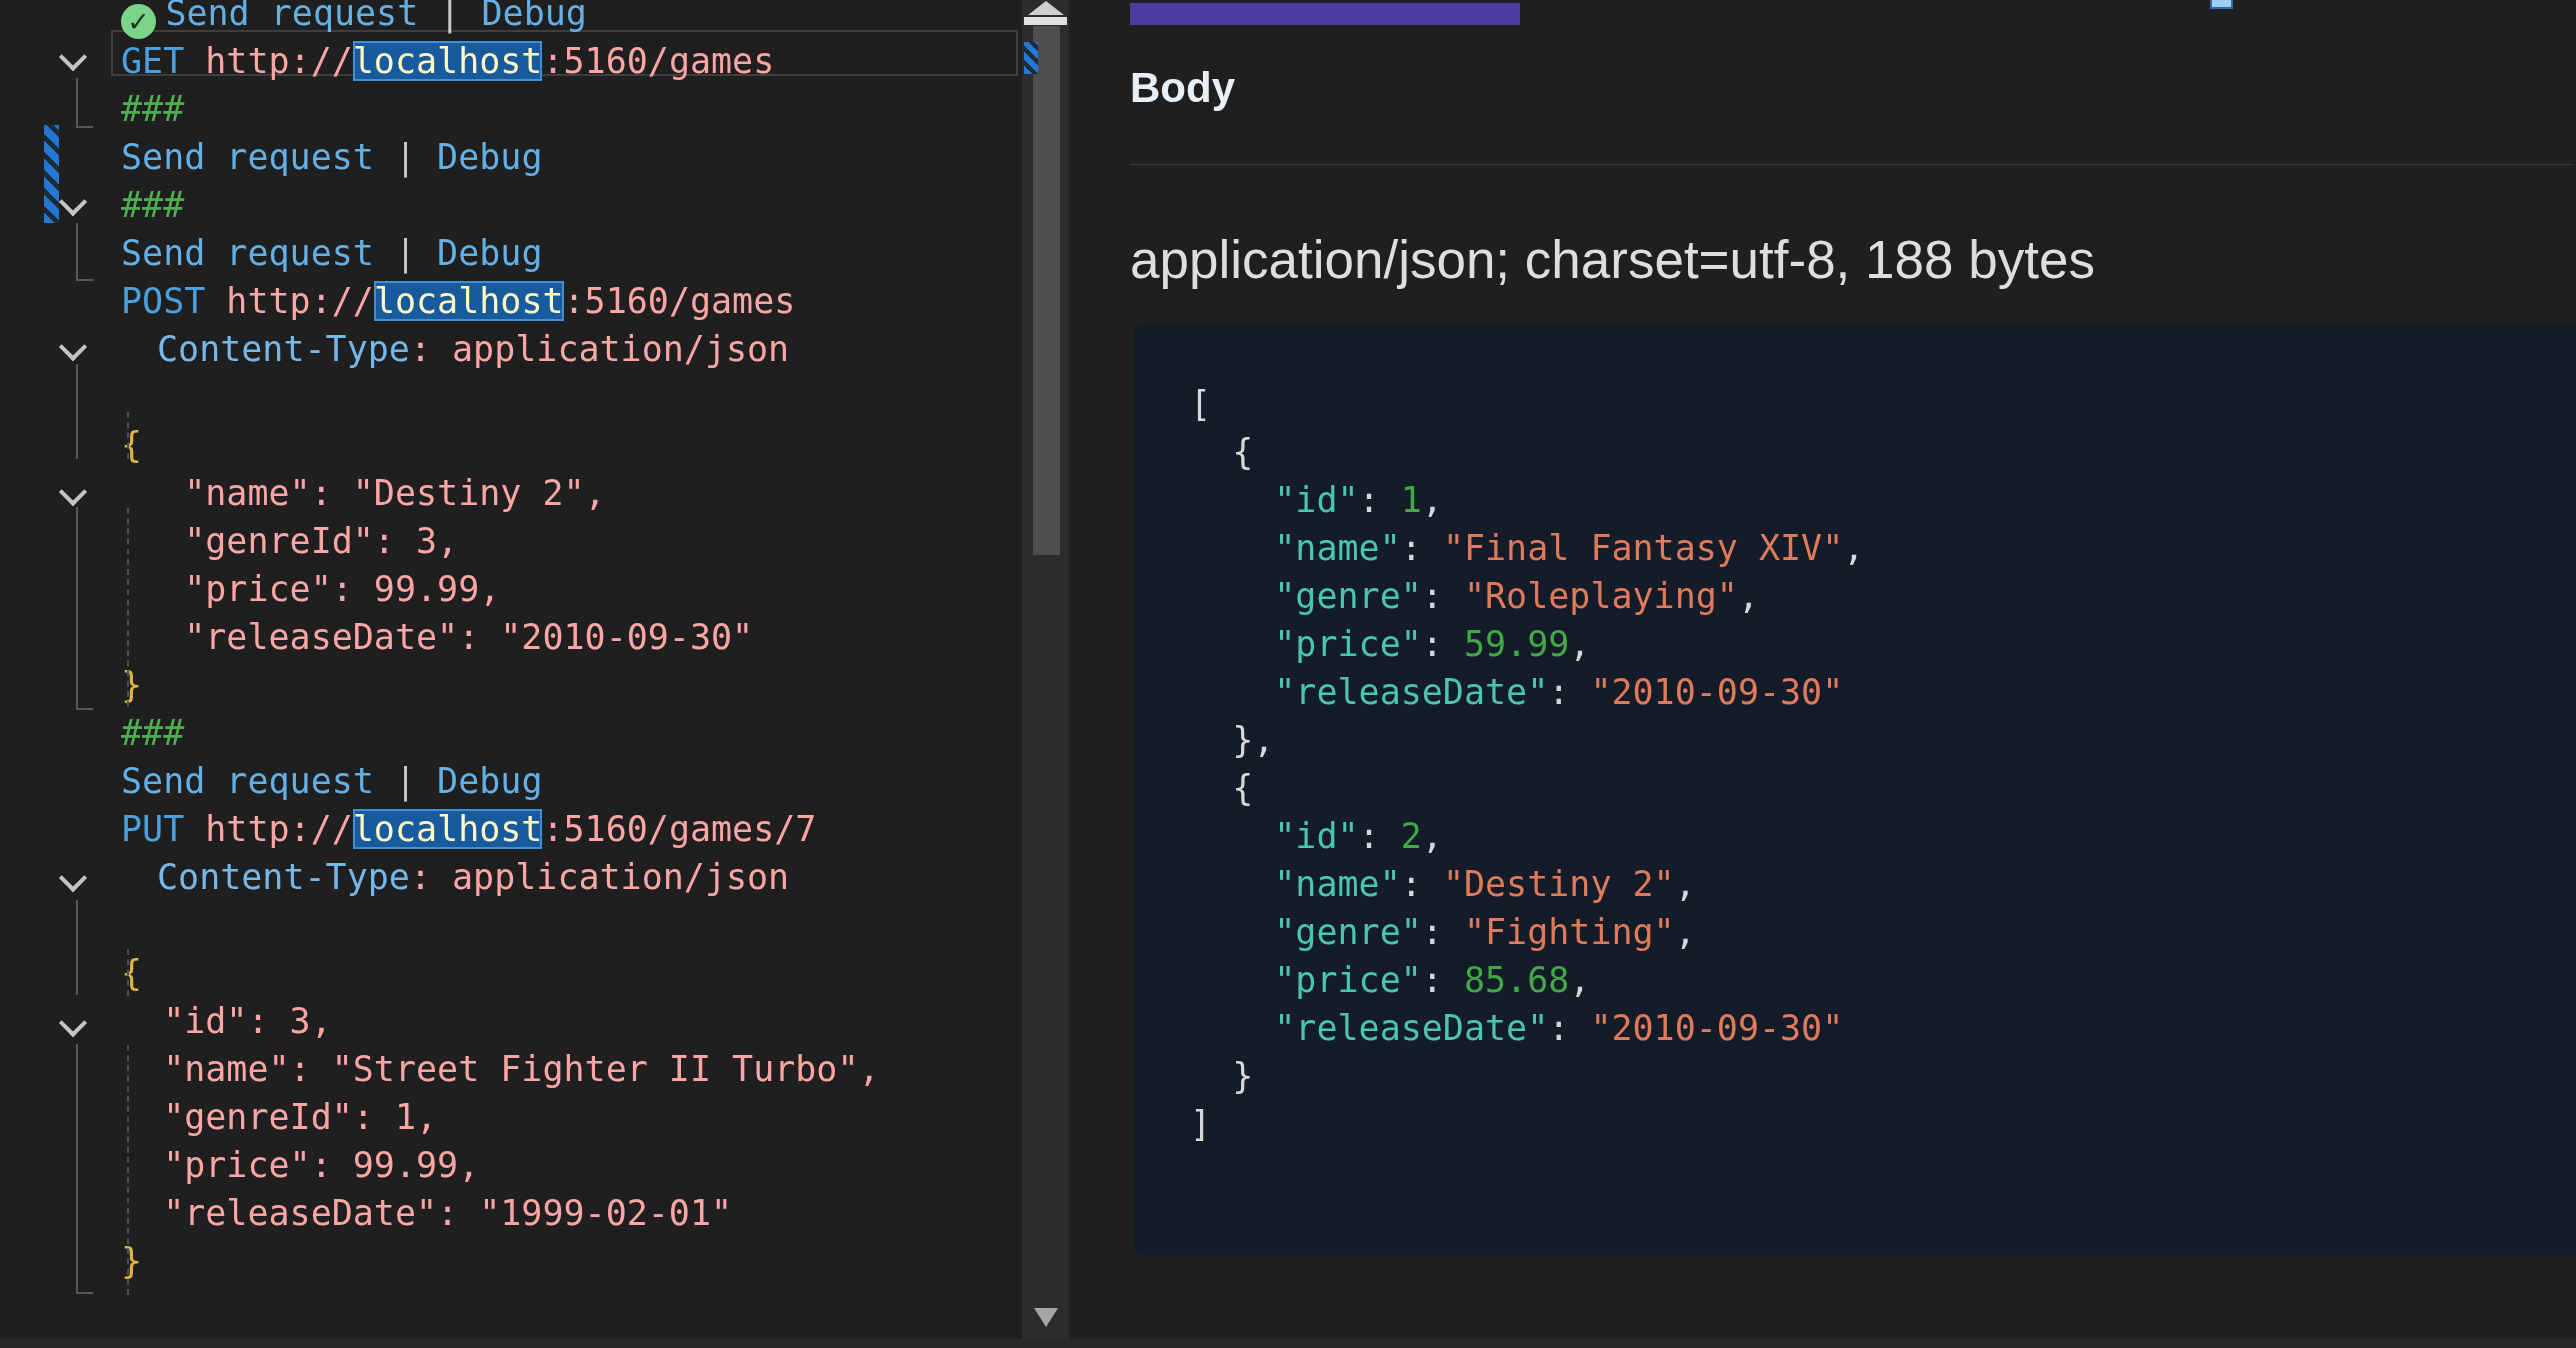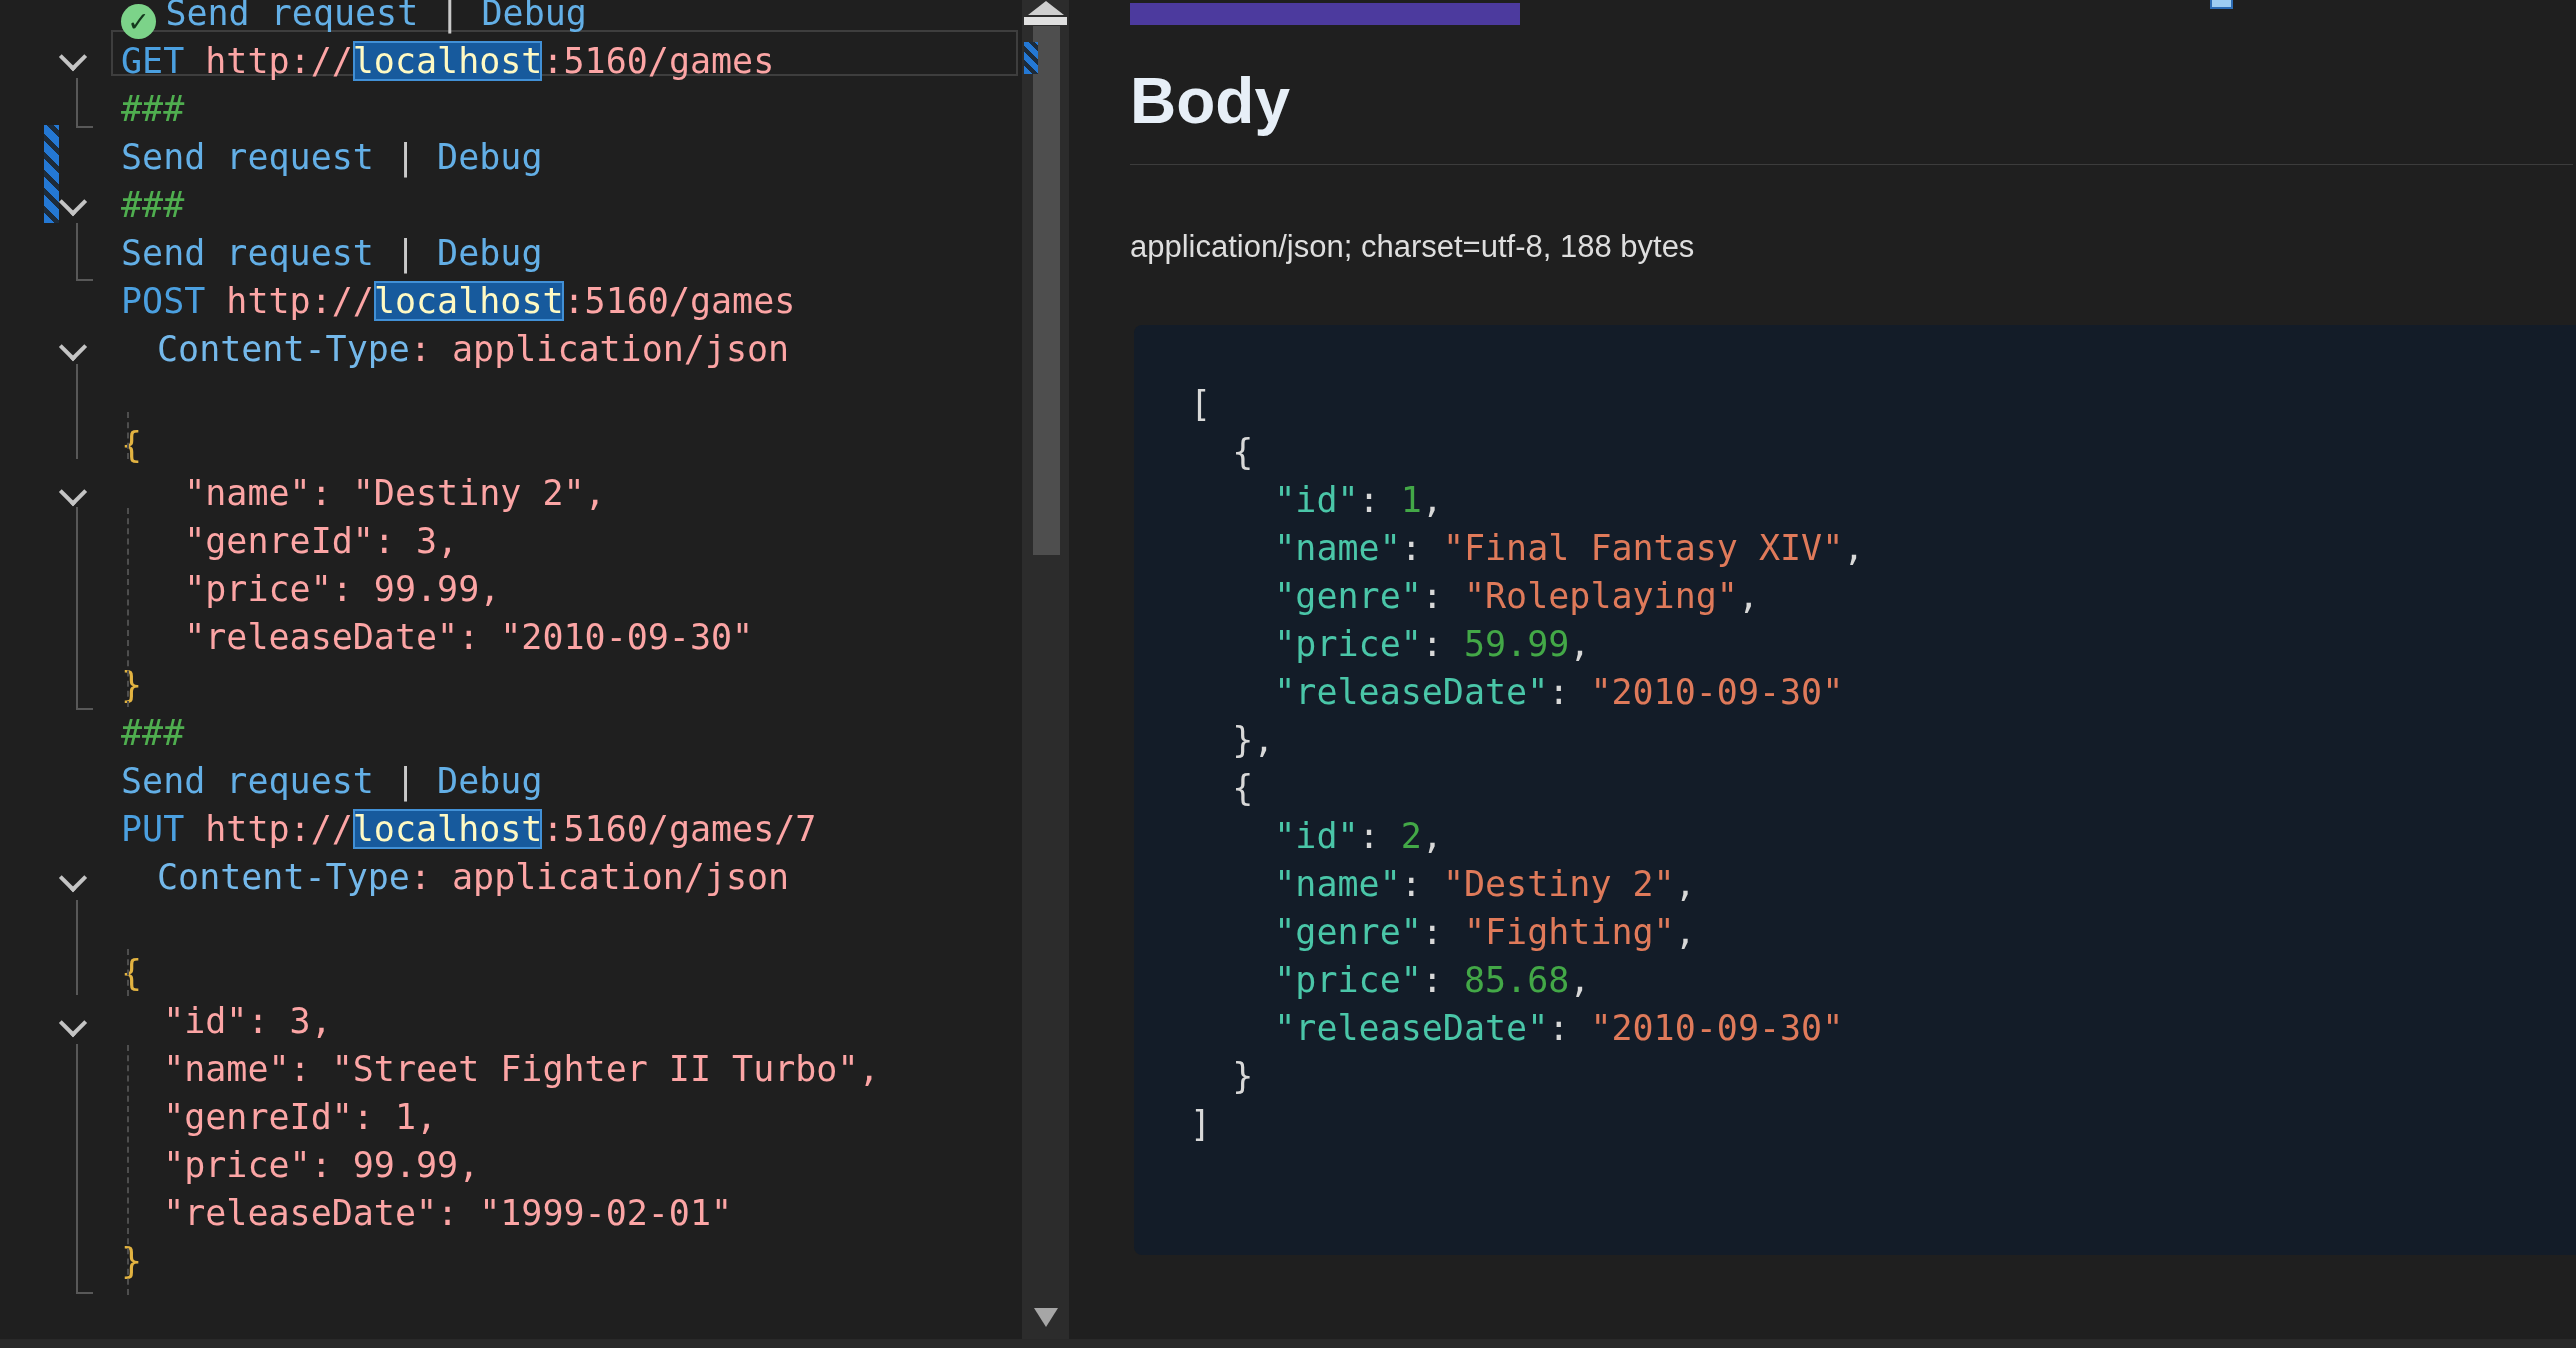--- a/index.html
+++ b/index.html
@@ -73,24 +73,24 @@
   }
   #hstrip{position:absolute;left:0;top:1339px;width:2576px;height:9.4px;background:#292929;}
   
   #accent-bar{position:absolute;left:1130px;top:3.4px;width:390px;height:21.5px;background:var(--accent-purple);}
   #chip{
     position:absolute;left:2210px;top:0;width:19px;height:7.4px;
     background:#9ecdf2;border:2px solid #2d6cb4;border-top:none;box-sizing:content-box;
   }
   #body-heading{
     position:absolute;left:1130px;top:64px;
-    font-size:64px;font-weight:600;color:#e7eff7;letter-spacing:0px;
+    font-size:42px;font-weight:600;color:#e7eff7;letter-spacing:0px;
   }
   #rule{position:absolute;left:1130px;top:164px;width:1443px;height:1.3px;background:rgba(255,255,255,0.13);}
-  #meta{position:absolute;left:1130px;top:229px;font-size:31px;font-weight:400;color:#dedede;}
+  #meta{position:absolute;left:1130px;top:229px;font-size:53px;font-weight:400;color:#dedede;}
   #code-block{
     position:absolute;left:1134px;top:325px;width:1442px;height:930px;
     background:var(--block-bg);border-radius:8px 0 0 8px;
   }
   #resp-lines{position:absolute;left:1190px;top:380px;}
   .rs-line{
     height:48px;line-height:48px;white-space:pre;
     font-family:"DejaVu Sans Mono", monospace;font-size:35px;color:#d8d8d8;
   }
   .tk-p{color:#d8d8d8;}

